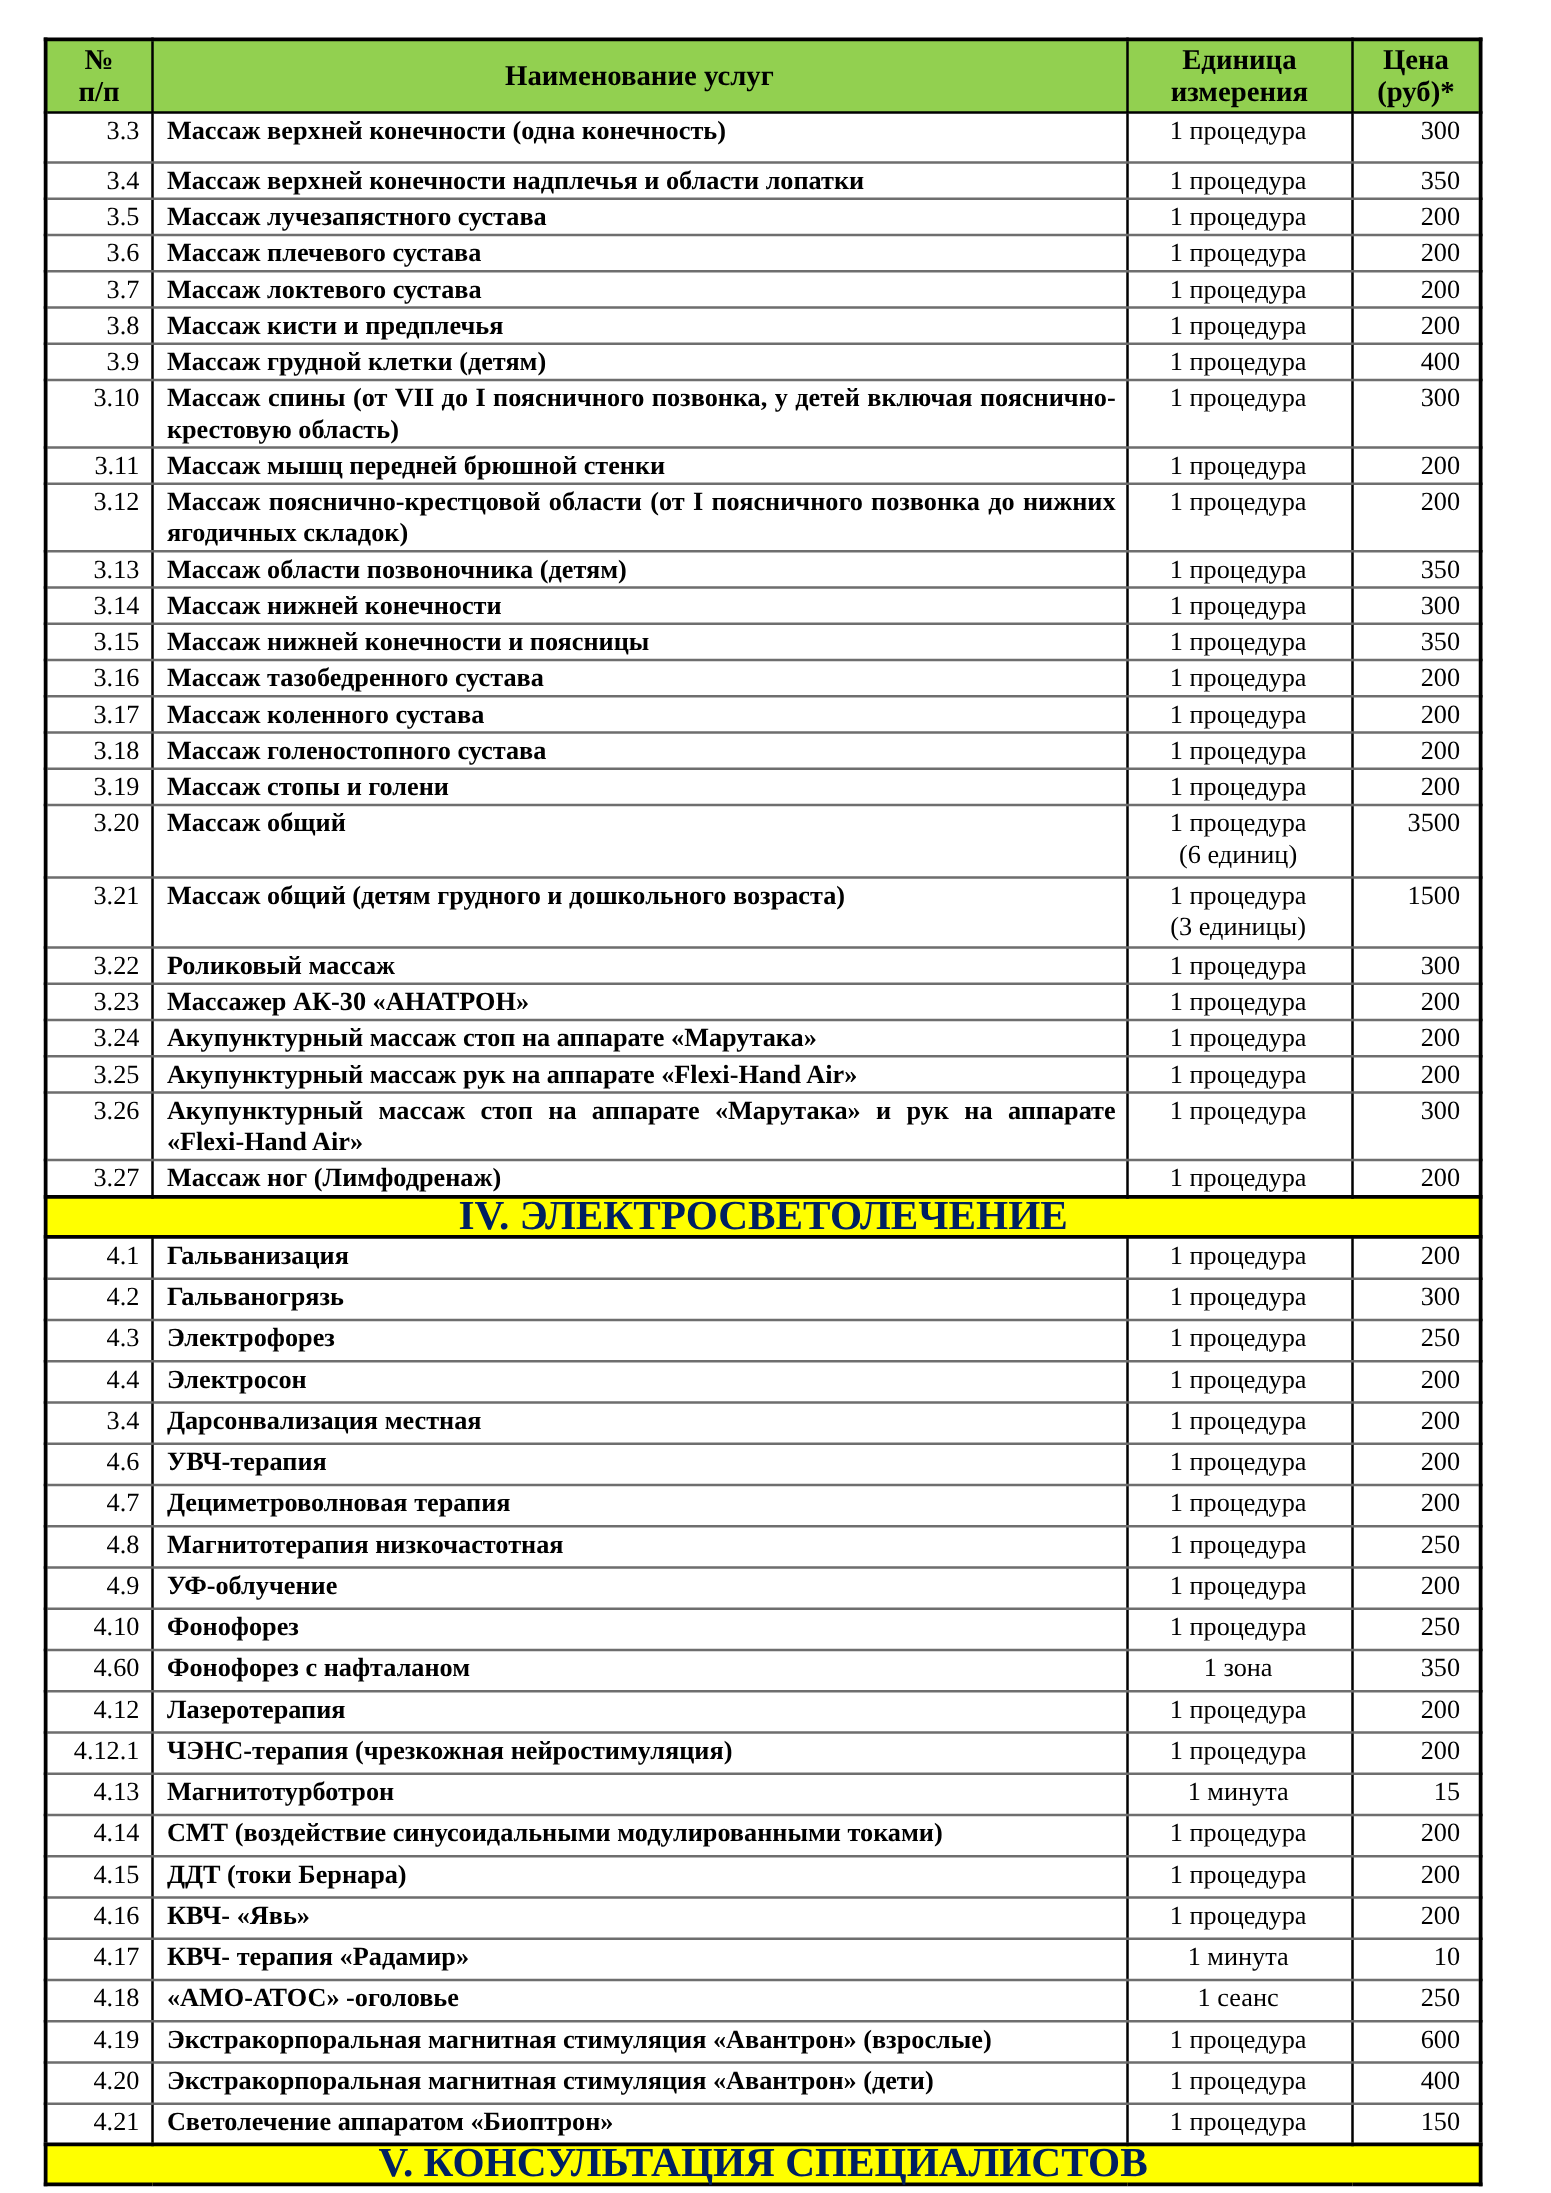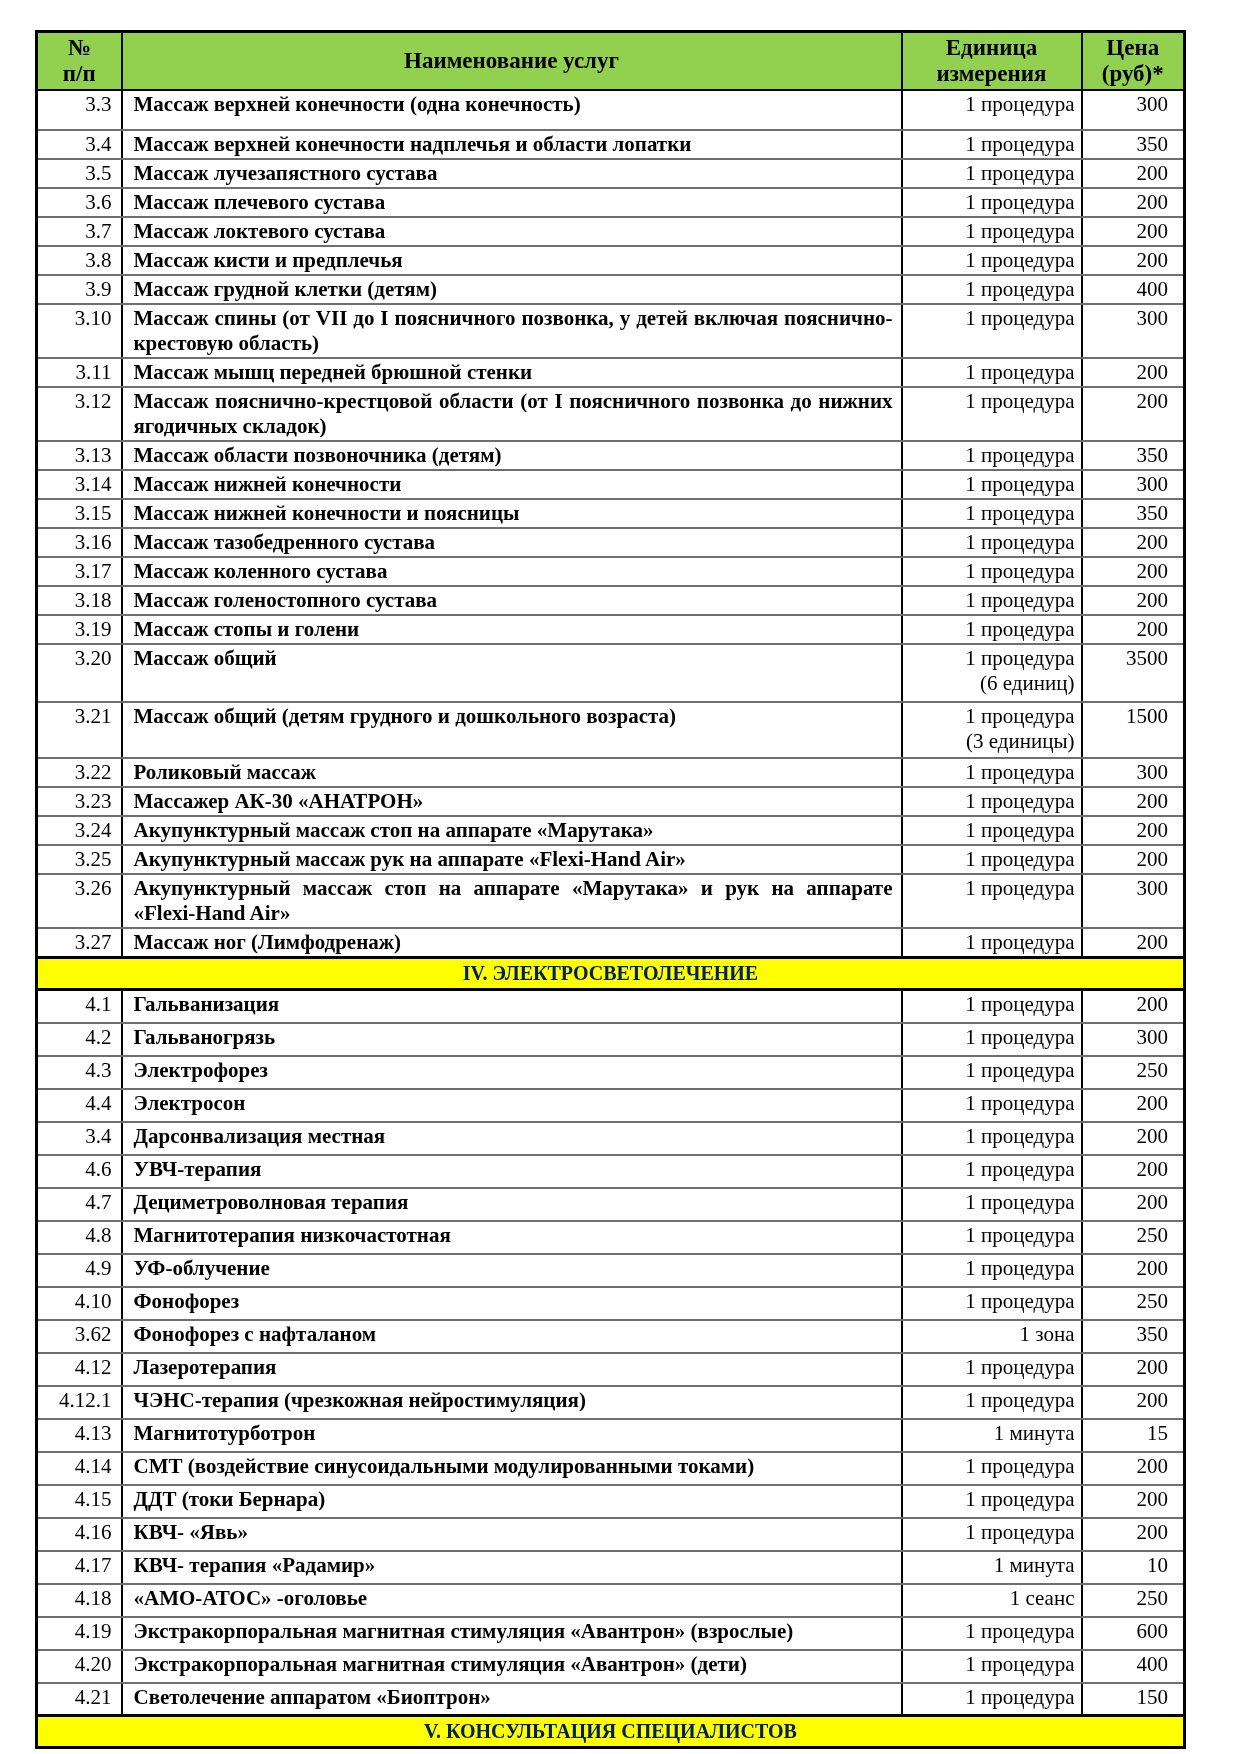--- a/index.html
+++ b/index.html
@@ -44,30 +44,30 @@
     border-bottom: 2px solid #6e6e6e;
     font-size: 21px;
     line-height: 25px;
     vertical-align: top;
     padding: 1px 0;
   }
   tr.row-s3 { height: 26px; }
   tr.row-s4 { height: 33px; }
   td.cell-num   { text-align: right; padding-right: 9px; }
   td.cell-name  { text-align: justify; padding-left: 11px; padding-right: 8px; font-weight: bold; }
-  td.cell-unit  { text-align: right; padding-left: 4px; padding-right: 6px; white-space: pre-line; }
+  td.cell-unit  { text-align: center; padding-left: 4px; padding-right: 6px; white-space: pre-line; }
   td.cell-price { text-align: right; padding-right: 15px; }
 
   tr.section-row { height: 30px; }
   td.section-cell {
     background: var(--section-bg, #FFFF00);
     border: 3px solid #000000;
     color: var(--section-text, #002060);
     font-weight: bold;
-    font-size: 20px;
+    font-size: 33px;
     line-height: 27px;
     text-align: center;
     vertical-align: middle;
     padding: 1px 0;
   }
 </style>
 </head>
 <body>
 
 <div class="page" style="--header-bg: #92D050; --section-bg: #FFFF00; --section-text: #002060;">
@@ -299,21 +299,21 @@
           <td class="cell-unit">1 процедура</td>
           <td class="cell-price">200</td>
         </tr>
         <tr class="row-s4">
           <td class="cell-num">4.10</td>
           <td class="cell-name">Фонофорез</td>
           <td class="cell-unit">1 процедура</td>
           <td class="cell-price">250</td>
         </tr>
         <tr class="row-s4">
-          <td class="cell-num">3.62</td>
+          <td class="cell-num">4.60</td>
           <td class="cell-name">Фонофорез с нафталаном</td>
           <td class="cell-unit">1 зона</td>
           <td class="cell-price">350</td>
         </tr>
         <tr class="row-s4">
           <td class="cell-num">4.12</td>
           <td class="cell-name">Лазеротерапия</td>
           <td class="cell-unit">1 процедура</td>
           <td class="cell-price">200</td>
         </tr>

